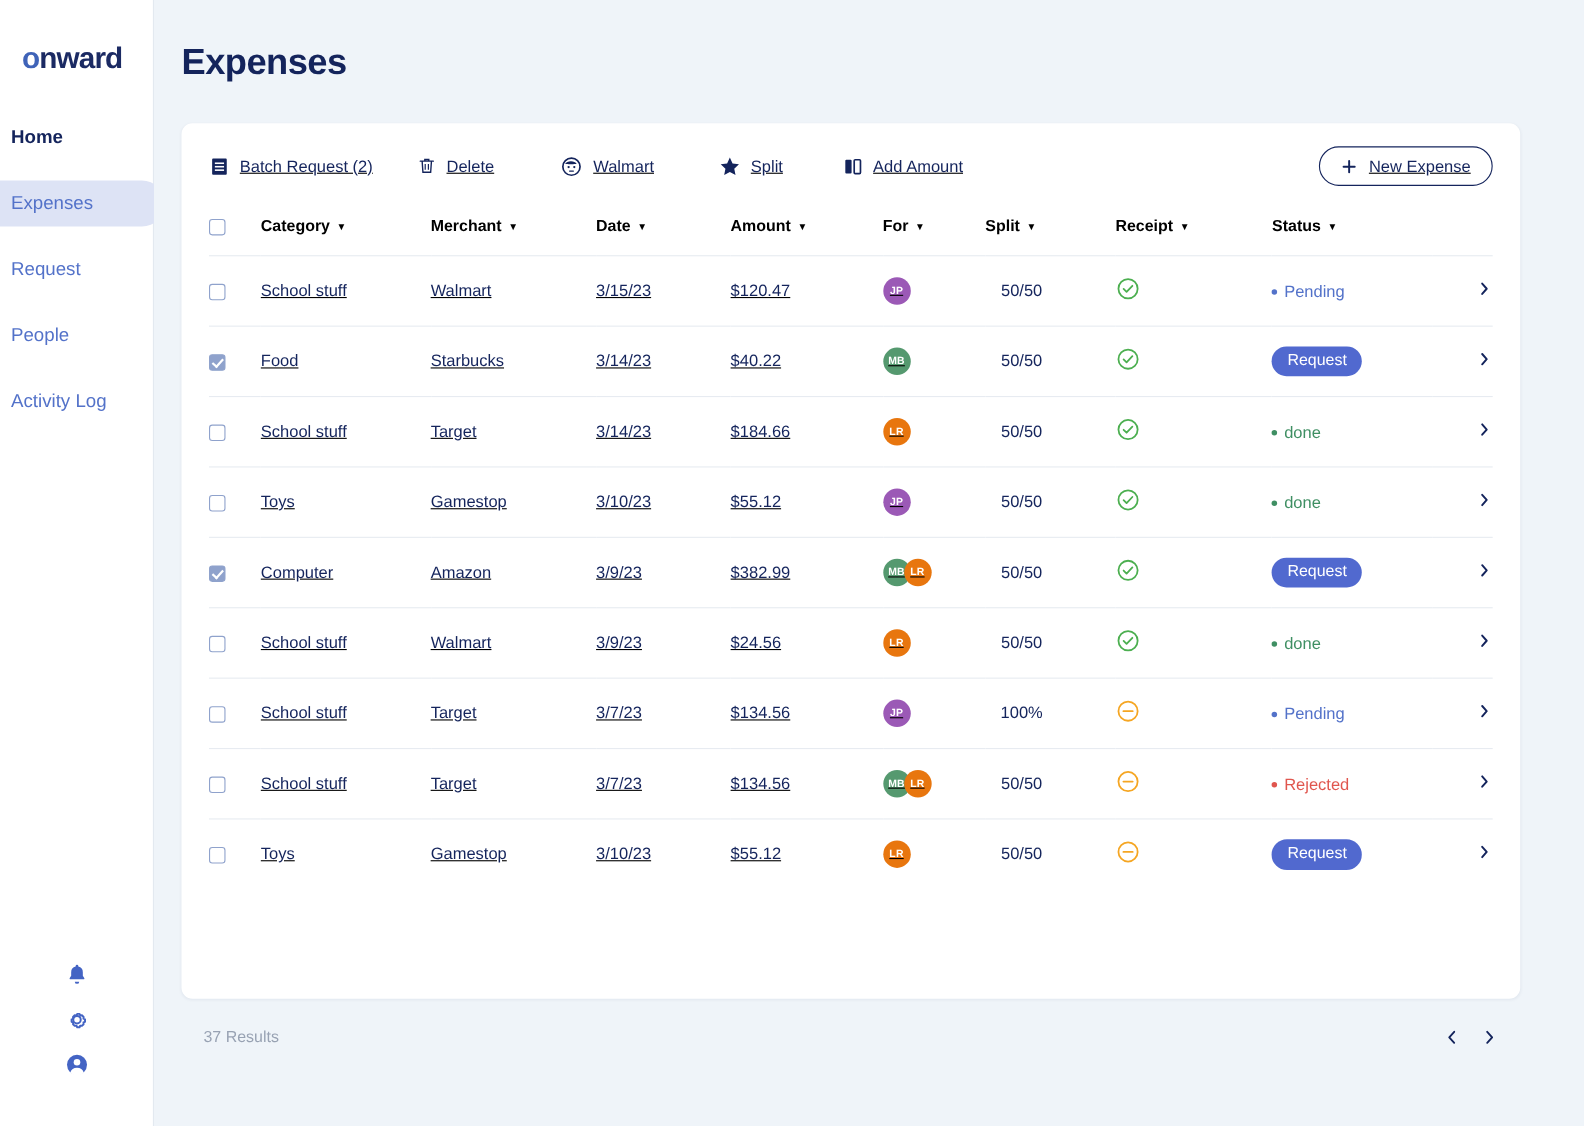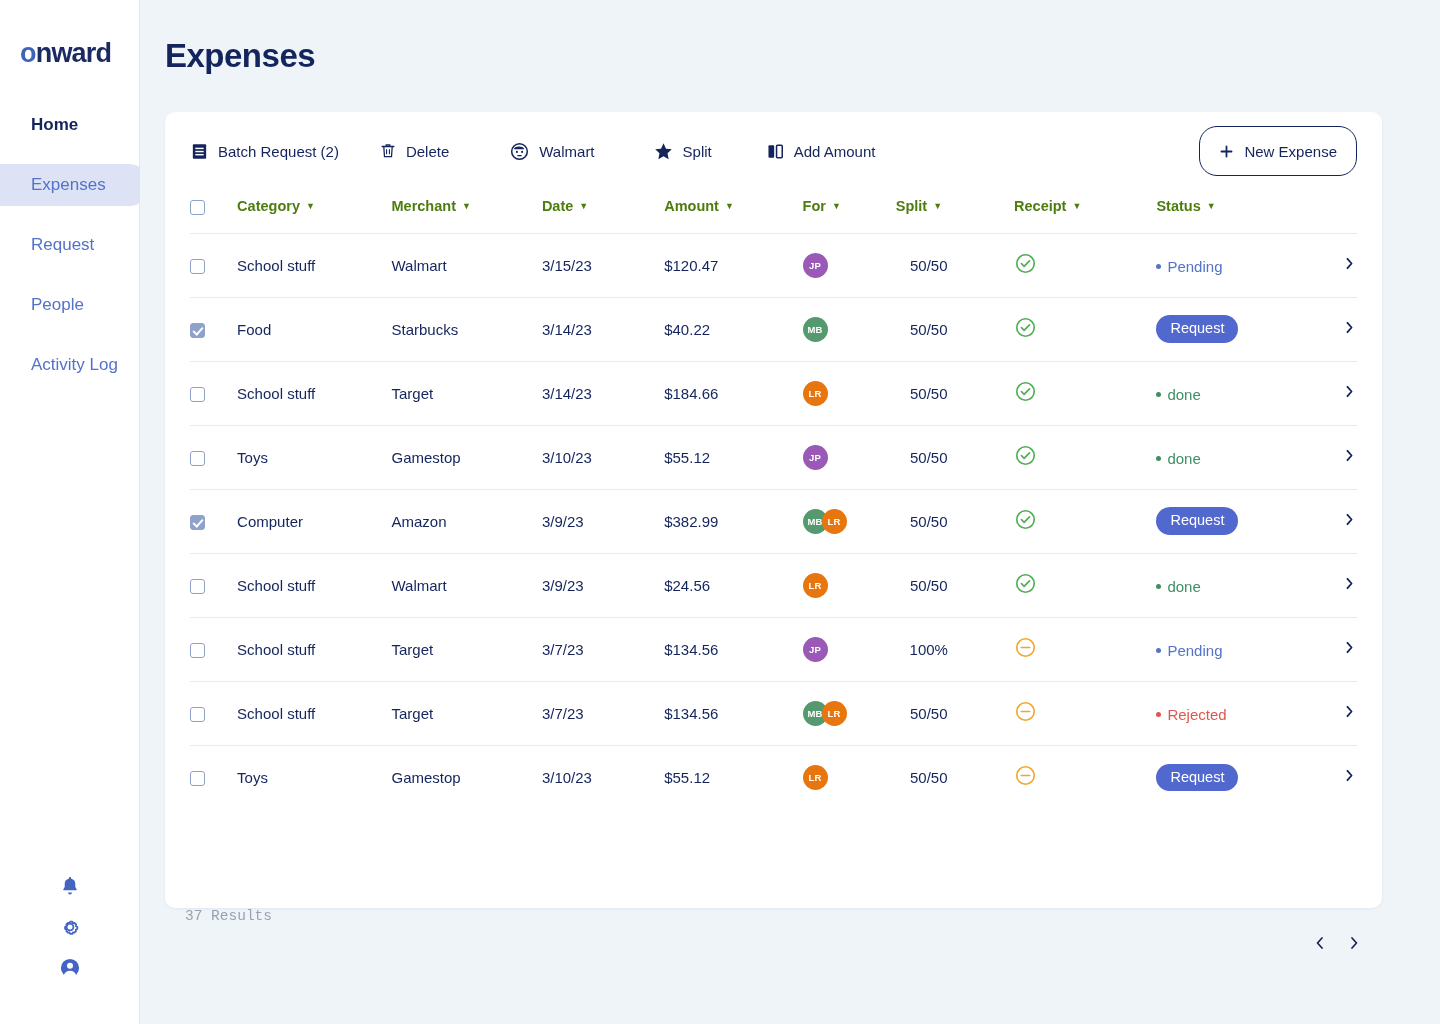--- a/index.html
+++ b/index.html
@@ -17,21 +17,21 @@
     border-right:1px solid #e3e9f0;
     display:flex; flex-direction:column;
     flex:0 0 140px; position:relative;
   }
   .logo-wrap { padding:40px 0 0 20px; height:88px; }
   .logo { font-size:27px; font-weight:700; letter-spacing:-0.8px; color:#1b2a63; line-height:1; white-space:nowrap; }
   .logo .o-arc { color:#3f63b8; }
   .nav { margin-top:16px; display:flex; flex-direction:column; }
   .nav-item {
     height:42px; display:flex; align-items:center;
-    padding-left:31px; margin-bottom:18px;
+    padding-left:10px; margin-bottom:18px;
     font-size:17px; color:#5372c9; font-weight:400;
     border-radius:0 22px 22px 0; cursor:pointer;
     width:150px;
   }
   .nav-item.home { color:#14245c; font-weight:700; }
   .nav-item.active { background:#dde3f5; color:#5372c9; }
   .side-bottom {
     position:absolute; left:0; bottom:44px; width:140px;
     display:flex; flex-direction:column; align-items:center; gap:17px;
   }
@@ -54,42 +54,43 @@
     font-family:"Liberation Sans", sans-serif; background:transparent; flex:1;
   }
   .search input::placeholder { color:#8f9cb5; }
 
   
   .card {
     margin:0 58px 0 25px; background:#fff;
     border-radius:10px; height:796px;
     box-shadow:0 1px 3px rgba(20,36,92,0.06);
     padding:0 25px;
+    text-decoration:underline;
   }
   .toolbar { height:78px; display:flex; align-items:center; }
   .tool {
     display:flex; align-items:center; gap:9px;
     color:#14245c; font-size:15px; cursor:pointer; font-weight:400;
   }
   .tool + .tool { margin-left:40px; }
   .tool.t-person { margin-left:60px; }
   .tool.t-split  { margin-left:58px; }
   .tool.t-col    { margin-left:54px; }
   .new-expense {
-    margin-left:auto; height:50px; padding:0 19px;
+    margin-left:auto; height:36px; padding:0 19px;
     border:1.6px solid #14245c; border-radius:18px;
     display:flex; align-items:center; gap:10px;
     color:#14245c; font-size:15px; background:#fff; cursor:pointer;
     font-family:"Liberation Sans", sans-serif;
   }
 
   
   table { width:100%; border-collapse:collapse; table-layout:fixed; }
   thead th {
-    text-align:left; font-size:14.5px; font-weight:700; color:#4d7c0f;
+    text-align:left; font-size:14.5px; font-weight:700; color:#000000;
     padding:8px 0 18px 0; white-space:nowrap;
   }
   .th-in { display:inline-flex; align-items:center; gap:6px; cursor:pointer; }
   .caret { font-size:9px; line-height:1; }
   tbody td {
     font-size:15px; color:#14245c; padding:0;
     height:64px; vertical-align:middle;
     border-top:1px solid #e7ebf1;
   }
   tbody tr:first-child td { border-top:1px solid #e7ebf1; }
@@ -138,23 +139,22 @@
   .pill-request {
     background:#5169cf; color:#fff; font-size:14.5px;
     padding:6px 14px 7px; border-radius:14px; cursor:pointer;
     display:inline-block; line-height:1;
   }
   .row-arrow { cursor:pointer; display:inline-block; }
 
   
   .footer {
     margin:0 58px 0 25px; height:70px;
-    display:flex; justify-content:space-between;
+    display:flex; align-items:center; justify-content:space-between;
     padding:0 20px 0 20px;
-    font-family:Liberation Mono, monospace;
   }
   .results { font-size:14.5px; color:#98a2b3; }
   .pager { display:flex; align-items:center; gap:18px; }
   .pager span { cursor:pointer; display:inline-flex; }
 </style>
 </head>
 <body>
 
 <div class="app">
 

